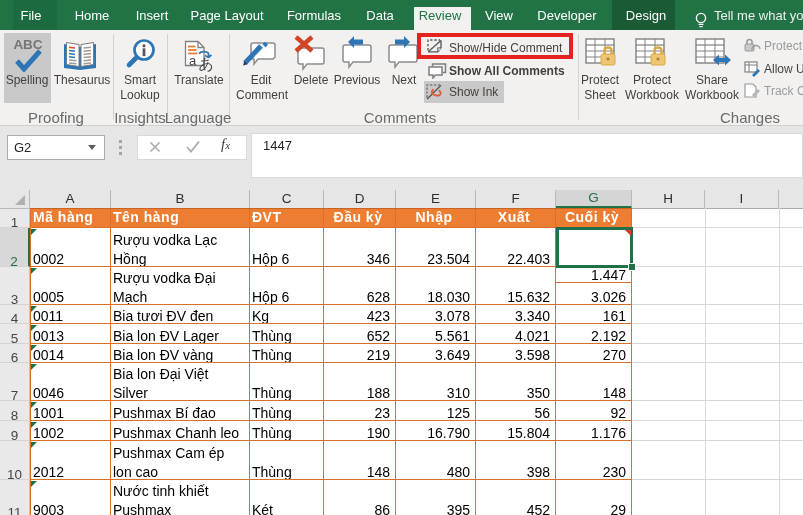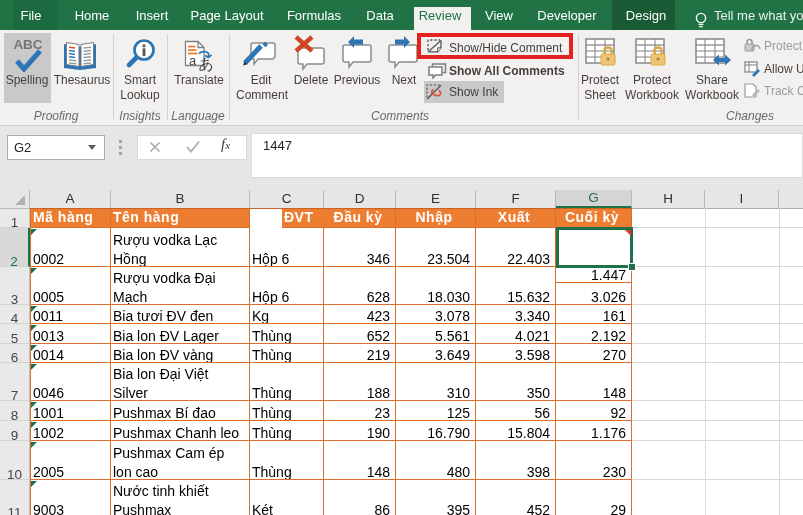--- a/index.html
+++ b/index.html
@@ -8,21 +8,21 @@
 .abs { position:absolute; }
 
 #tabbar { position:absolute; left:0; top:0; width:803px; height:30px; background:#217346; }
 .tab { position:absolute; top:0; height:30px; line-height:31px; color:#fff; font-size:13px; transform:translateX(-50%); white-space:nowrap; }
 #filetab { position:absolute; left:13px; top:0; width:44px; height:30px; background:#1c6a40; }
 #revtab { position:absolute; left:414px; top:7px; width:57px; height:23px; background:#f2f1f0; }
 #destab { position:absolute; left:612px; top:0; width:63px; height:30px; background:#1a5b36; }
 
 #ribbon { position:absolute; left:0; top:30px; width:803px; height:96px; background:#f2f1f0; border-bottom:1px solid #d2cfcd; }
 .biglabel { position:absolute; transform:translateX(-50%); font-size:12px; color:#443f3c; white-space:nowrap; line-height:14px; }
-.grplabel { position:absolute; transform:translateX(-50%); font-size:12px; color:#6a6a6a; white-space:nowrap;font-style:italic; }
+.grplabel { position:absolute; transform:translateX(-50%); font-size:15px; color:#6a6a6a; white-space:nowrap; }
 .vsep { position:absolute; top:4px; width:1px; height:86px; background:#d4d1cf; }
 .rowtext { position:absolute; font-size:12px; color:#443f3c; white-space:nowrap; line-height:14px; }
 
 #fbar { position:absolute; left:0; top:126px; width:803px; height:64px; background:#e6e6e6; }
 
 #sheet { position:absolute; left:0; top:190px; width:803px; height:325px; background:#fff; }
 .colhdr { position:absolute; top:0; height:19px; background:#e6e6e6; color:#2f2f2f; font-size:13.5px; text-align:center; line-height:18px; border-right:1px solid #b9b9b9; border-bottom:1px solid #ababab; }
 .rowhdr { position:absolute; left:0; width:30px; background:#e9e9e9; color:#454545; font-size:13.5px; border-right:1px solid #c3c3c3; border-bottom:1px solid #d4d4d4; display:flex; flex-direction:column; justify-content:flex-end; align-items:center; }
 .rowhdr i, .cell i { font-style:normal; display:block; transform:translateY(2.5px); }
 .cell.hd i { transform:none; }
@@ -258,21 +258,21 @@
   <div class="colhdr" style="left:705px;width:74px;">I</div>
   <div class="colhdr" style="left:779px;width:24px;border-right:none;"></div>
   <div class="abs" style="left:30px;top:18px;width:602px;height:1px;background:#c96324;"></div>
 
   <div class="cell hd lt" style="left:30px;top:19px;width:81px;height:19px;border-left:1px solid #d96f2b;">
       <i>Mã hàng</i>
     </div>
   <div class="cell hd lt" style="left:111px;top:19px;width:139px;height:19px;">
       <i>Tên hàng</i>
     </div>
-  <div class="cell hd lt" style="left:250px;top:19px;width:74px;height:19px;margin-left:32px;">
+  <div class="cell hd lt" style="left:250px;top:19px;width:74px;height:19px;">
       <i>ĐVT</i>
     </div>
   <div class="cell hd ct" style="left:324px;top:19px;width:72px;height:19px;">
       <i>Đầu kỳ</i>
     </div>
   <div class="cell hd ct" style="left:396px;top:19px;width:80px;height:19px;">
       <i>Nhập</i>
     </div>
   <div class="cell hd ct" style="left:476px;top:19px;width:80px;height:19px;">
       <i>Xuất</i>
@@ -442,21 +442,21 @@
   <div class="cell num" style="left:396px;top:231px;width:80px;height:20px;">
       <i>16.790</i>
     </div>
   <div class="cell num" style="left:476px;top:231px;width:80px;height:20px;">
       <i>15.804</i>
     </div>
   <div class="cell num" style="left:556px;top:231px;width:76px;height:20px;">
       <i>1.176</i>
     </div>
   <div class="cell" style="left:30px;top:251px;width:81px;height:39px;border-left:1px solid #d96f2b;">
-      <i>2005</i>
+      <i>2012</i>
     </div>
   <div class="cell" style="left:111px;top:251px;width:139px;height:39px;">
       <i>Pushmax Cam ép<br>lon cao</i>
     </div>
   <div class="cell" style="left:250px;top:251px;width:74px;height:39px;">
       <i>Thùng</i>
     </div>
   <div class="cell num" style="left:324px;top:251px;width:72px;height:39px;">
       <i>148</i>
     </div>

